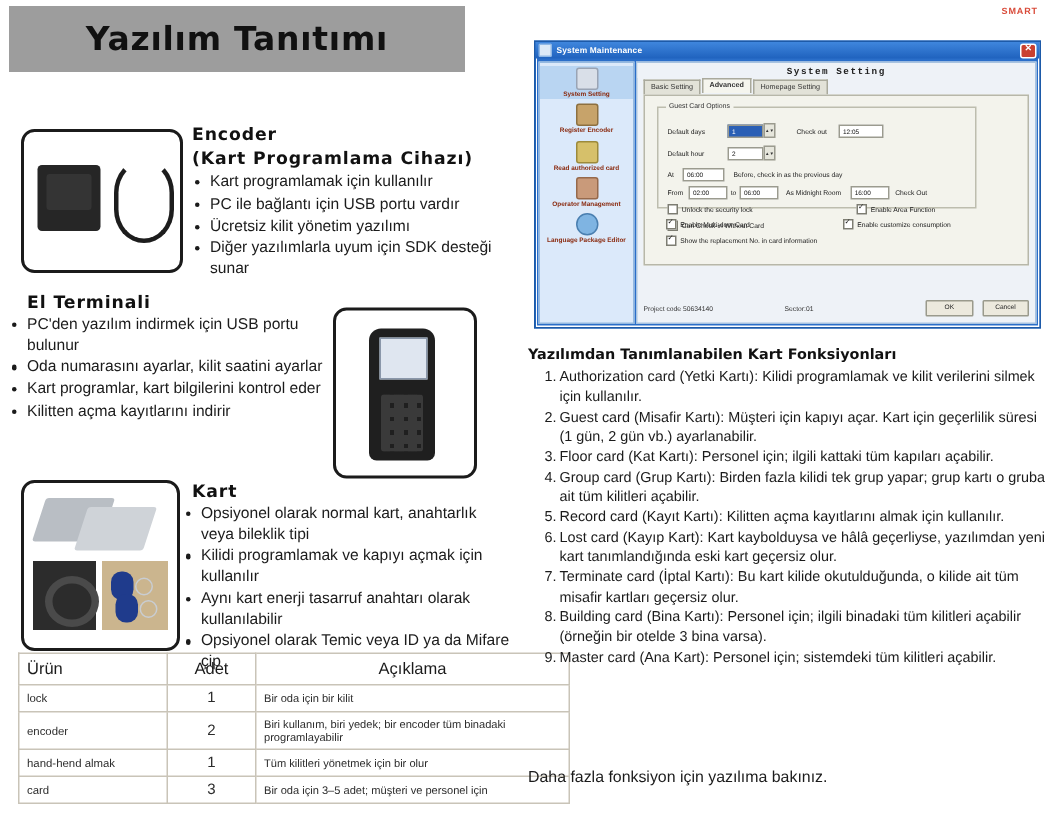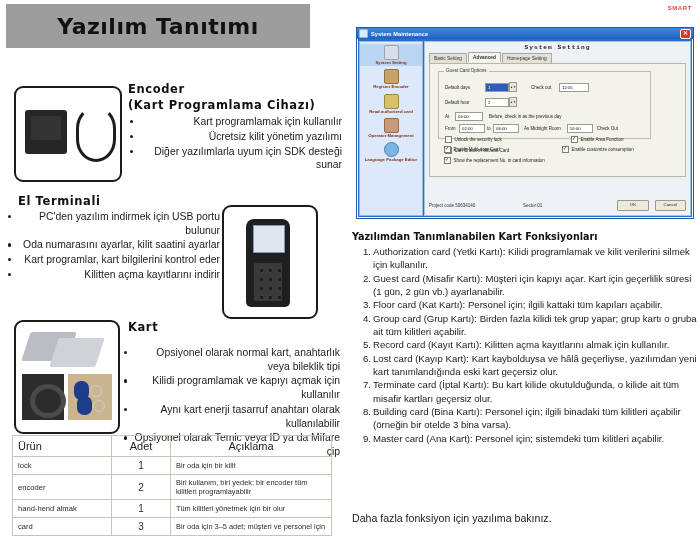--- a/index.html
+++ b/index.html
@@ -40,39 +40,39 @@
     background:#fff;overflow:hidden;
   }
   .enc-box{left:14px;top:34px;width:104px;height:92px;}
   .term-box{left:222px;top:153px;width:92px;height:110px;}
   .card-box{left:14px;top:268px;width:102px;height:110px;}
 
   .sec-head{
     font-size:11.5px;font-weight:bold;letter-spacing:.6px;
     font-family:"DejaVu Sans", sans-serif;color:#111;line-height:1.35;
   }
-  .bullets{margin:2px 0 0 0;padding:0;list-style:none;text-align:right;}
+  .bullets{margin:2px 0 0 0;padding:0;list-style:none;}
   .bullets li{
     position:relative;padding-left:12px;margin-bottom:1px;
     font-size:10.4px;line-height:1.32;color:#1b1b1b;
   }
   .bullets li:before{
     content:"";position:absolute;left:2px;top:5px;
     width:3.2px;height:3.2px;border-radius:50%;background:#1b1b1b;
   }
 
   .enc-text{position:absolute;left:128px;top:30px;width:214px;}
   .term-head{position:absolute;left:18px;top:142px;}
   .term-text{position:absolute;left:6px;top:156px;width:214px;}
   .card-head{position:absolute;left:128px;top:268px;}
-  .card-text{position:absolute;left:122px;top:292px;width:218px;}
+  .card-text{position:absolute;left:122px;top:282px;width:218px;}
 
   
   .tbl{
-    position:absolute;left:12px;top:383px;width:320px;
+    position:absolute;left:12px;top:383px;width:368px;
     border-collapse:collapse;font-size:7.4px;
   }
   .tbl td,.tbl th{
     border:1px solid #c9c4b8;padding:3px 5px;vertical-align:middle;text-align:left;
     color:#2b2b2b;
   }
   .tbl thead th{
     font-size:11px;font-weight:normal;text-align:center;padding:4px 5px;
     font-family:"Liberation Sans",sans-serif;color:#1b1b1b;
   }
@@ -235,20 +235,21 @@
       <div class="enc-cable"></div>
     </div>
 
     <div class="enc-text">
       <div class="sec-head">
         <div>Encoder</div>
         <div>(Kart Programlama Cihazı)</div>
       </div>
       <ul class="bullets">
         <li>Kart programlamak için kullanılır</li>
+        <li>PC ile bağlantı için USB portu vardır</li>
         <li>Ücretsiz kilit yönetim yazılımı</li>
         <li>Diğer yazılımlarla uyum için SDK desteği sunar</li>
       </ul>
     </div>
 
     <div class="sec-head term-head">El Terminali</div>
     <div class="term-text">
       <ul class="bullets">
         <li>PC'den yazılım indirmek için USB portu bulunur</li>
         <li>Oda numarasını ayarlar, kilit saatini ayarlar</li>
@@ -294,21 +295,21 @@
       </thead>
       <tbody>
         <tr>
           <td class="name">lock</td>
           <td class="qty">1</td>
           <td>Bir oda için bir kilit</td>
         </tr>
         <tr>
           <td class="name">encoder</td>
           <td class="qty">2</td>
-          <td>Biri kullanım, biri yedek; bir encoder tüm kilitleri programlayabilir</td>
+          <td>Biri kullanım, biri yedek; bir encoder tüm binadaki programlayabilir</td>
         </tr>
         <tr>
           <td class="name">hand-hend almak</td>
           <td class="qty">1</td>
           <td>Tüm kilitleri yönetmek için bir olur</td>
         </tr>
         <tr>
           <td class="name">card</td>
           <td class="qty">3</td>
           <td>Bir oda için 3–5 adet; müşteri ve personel için</td>

